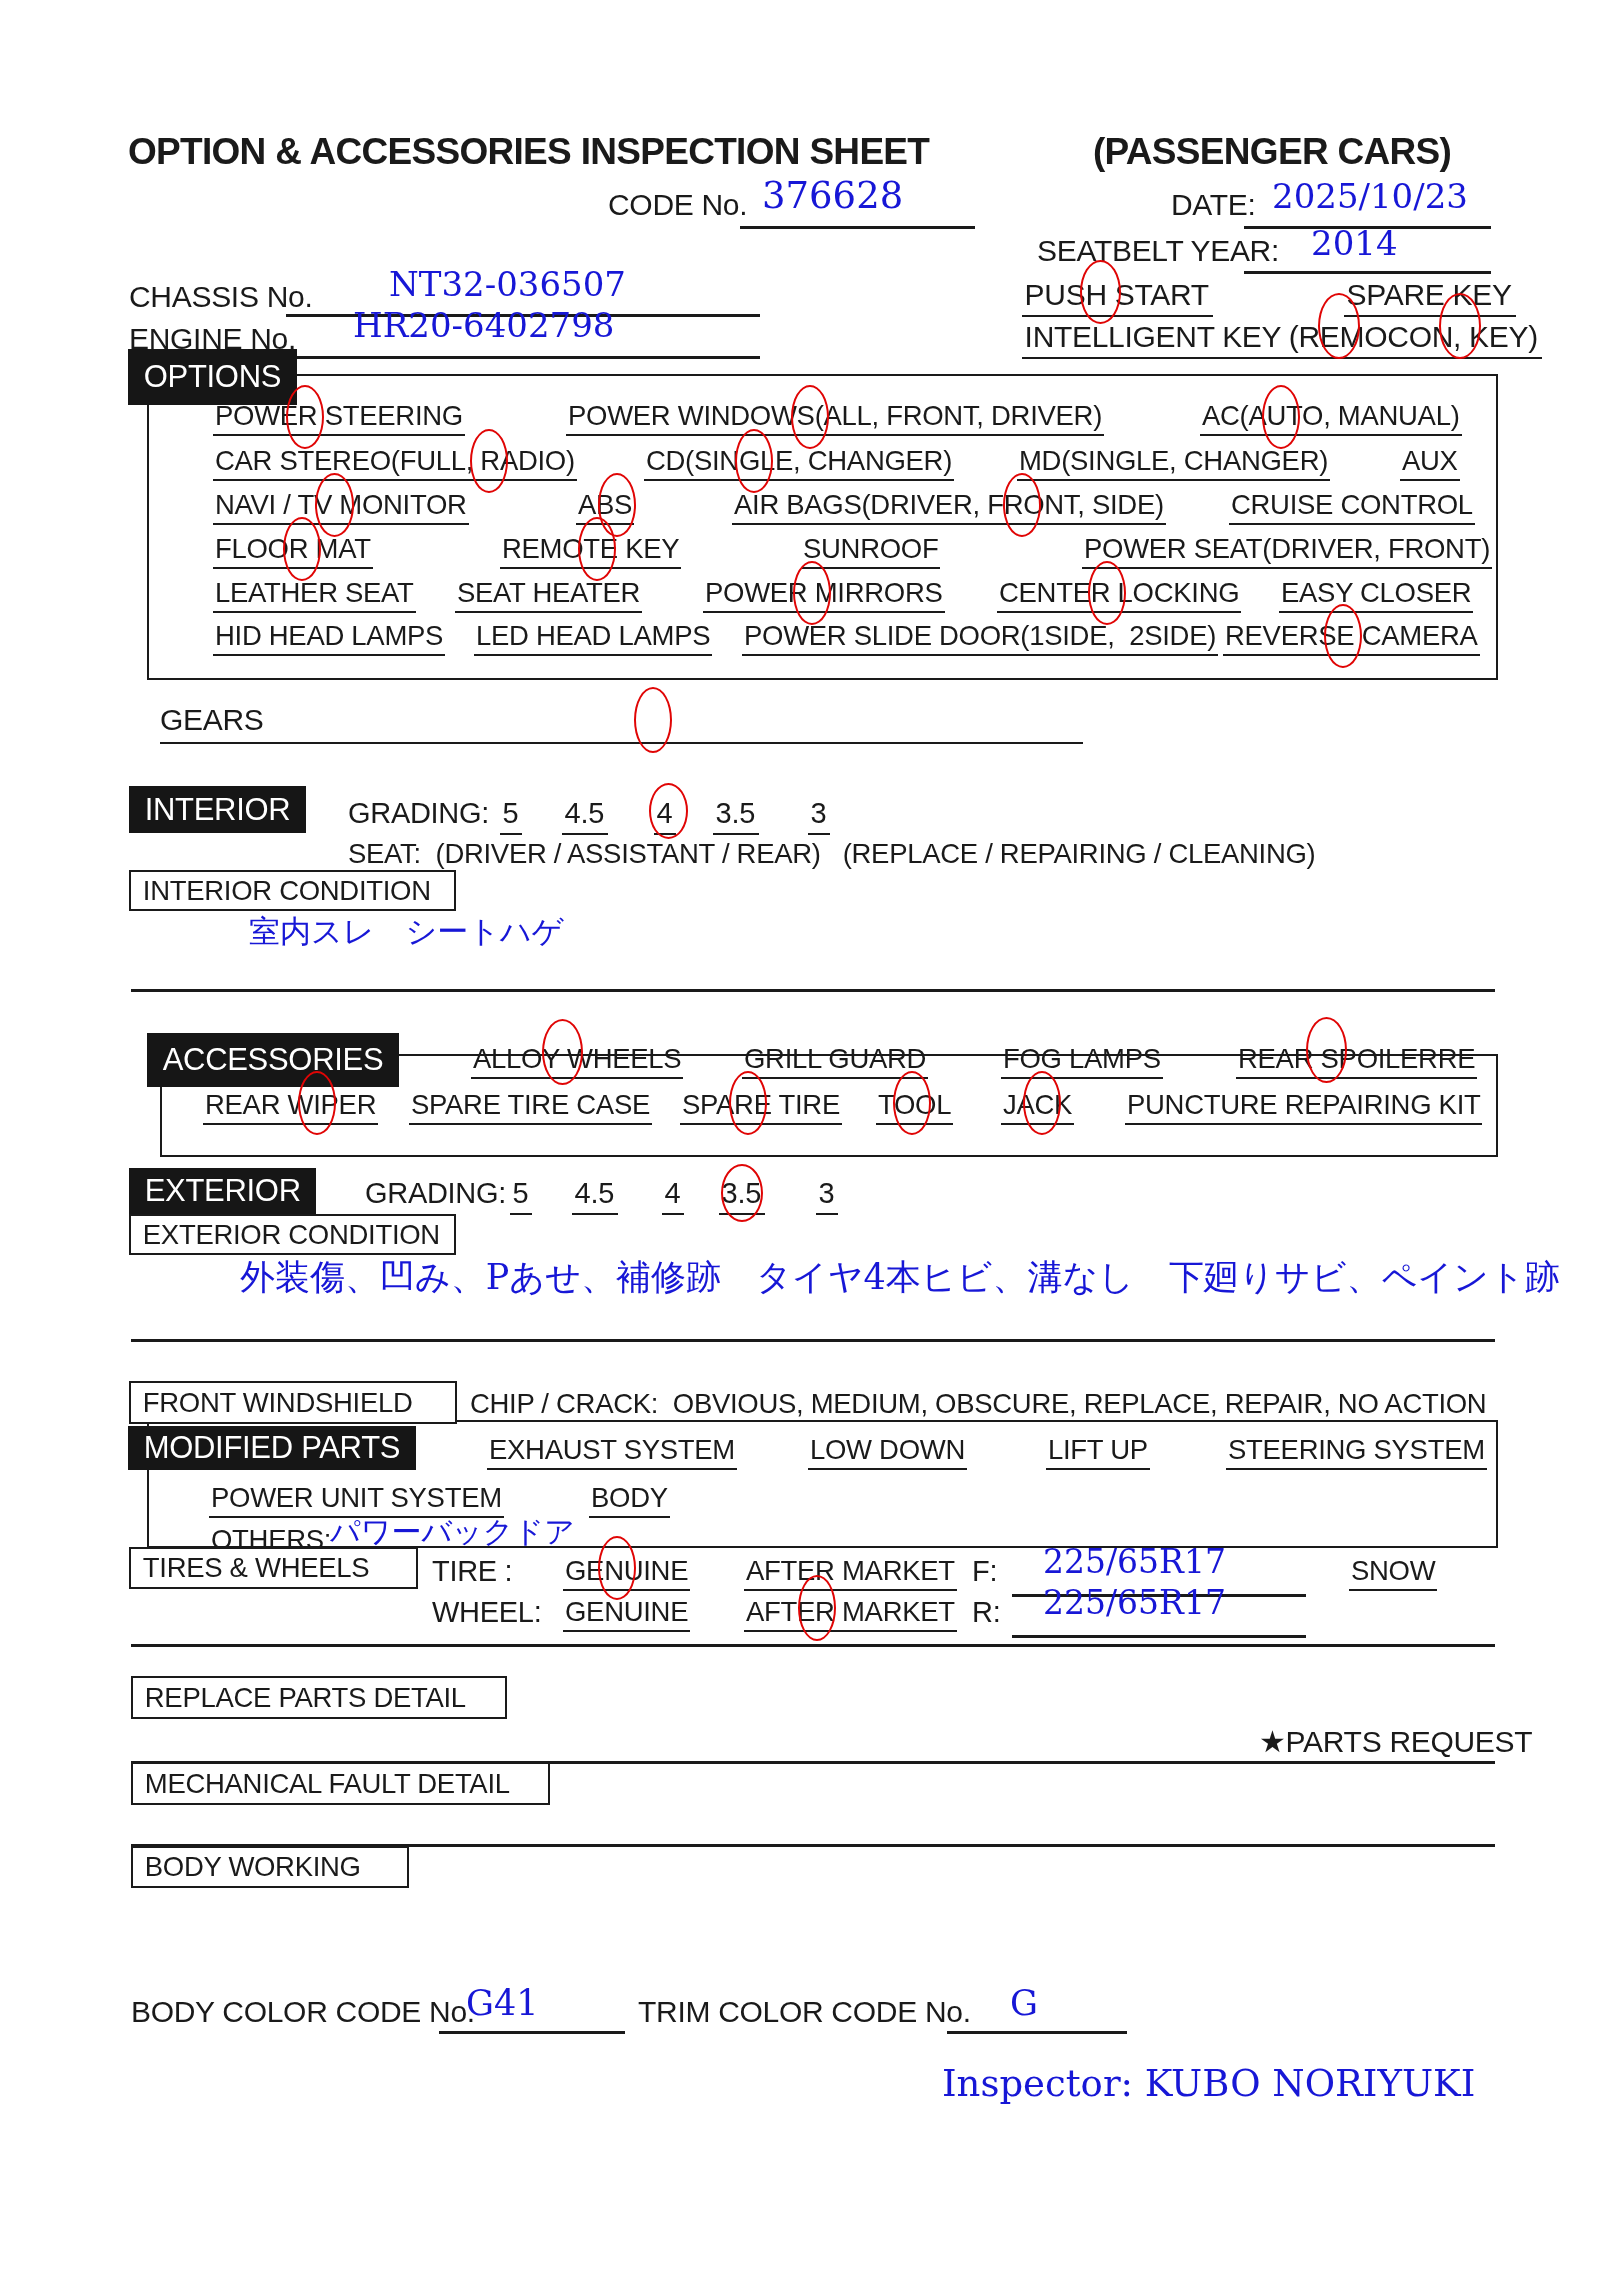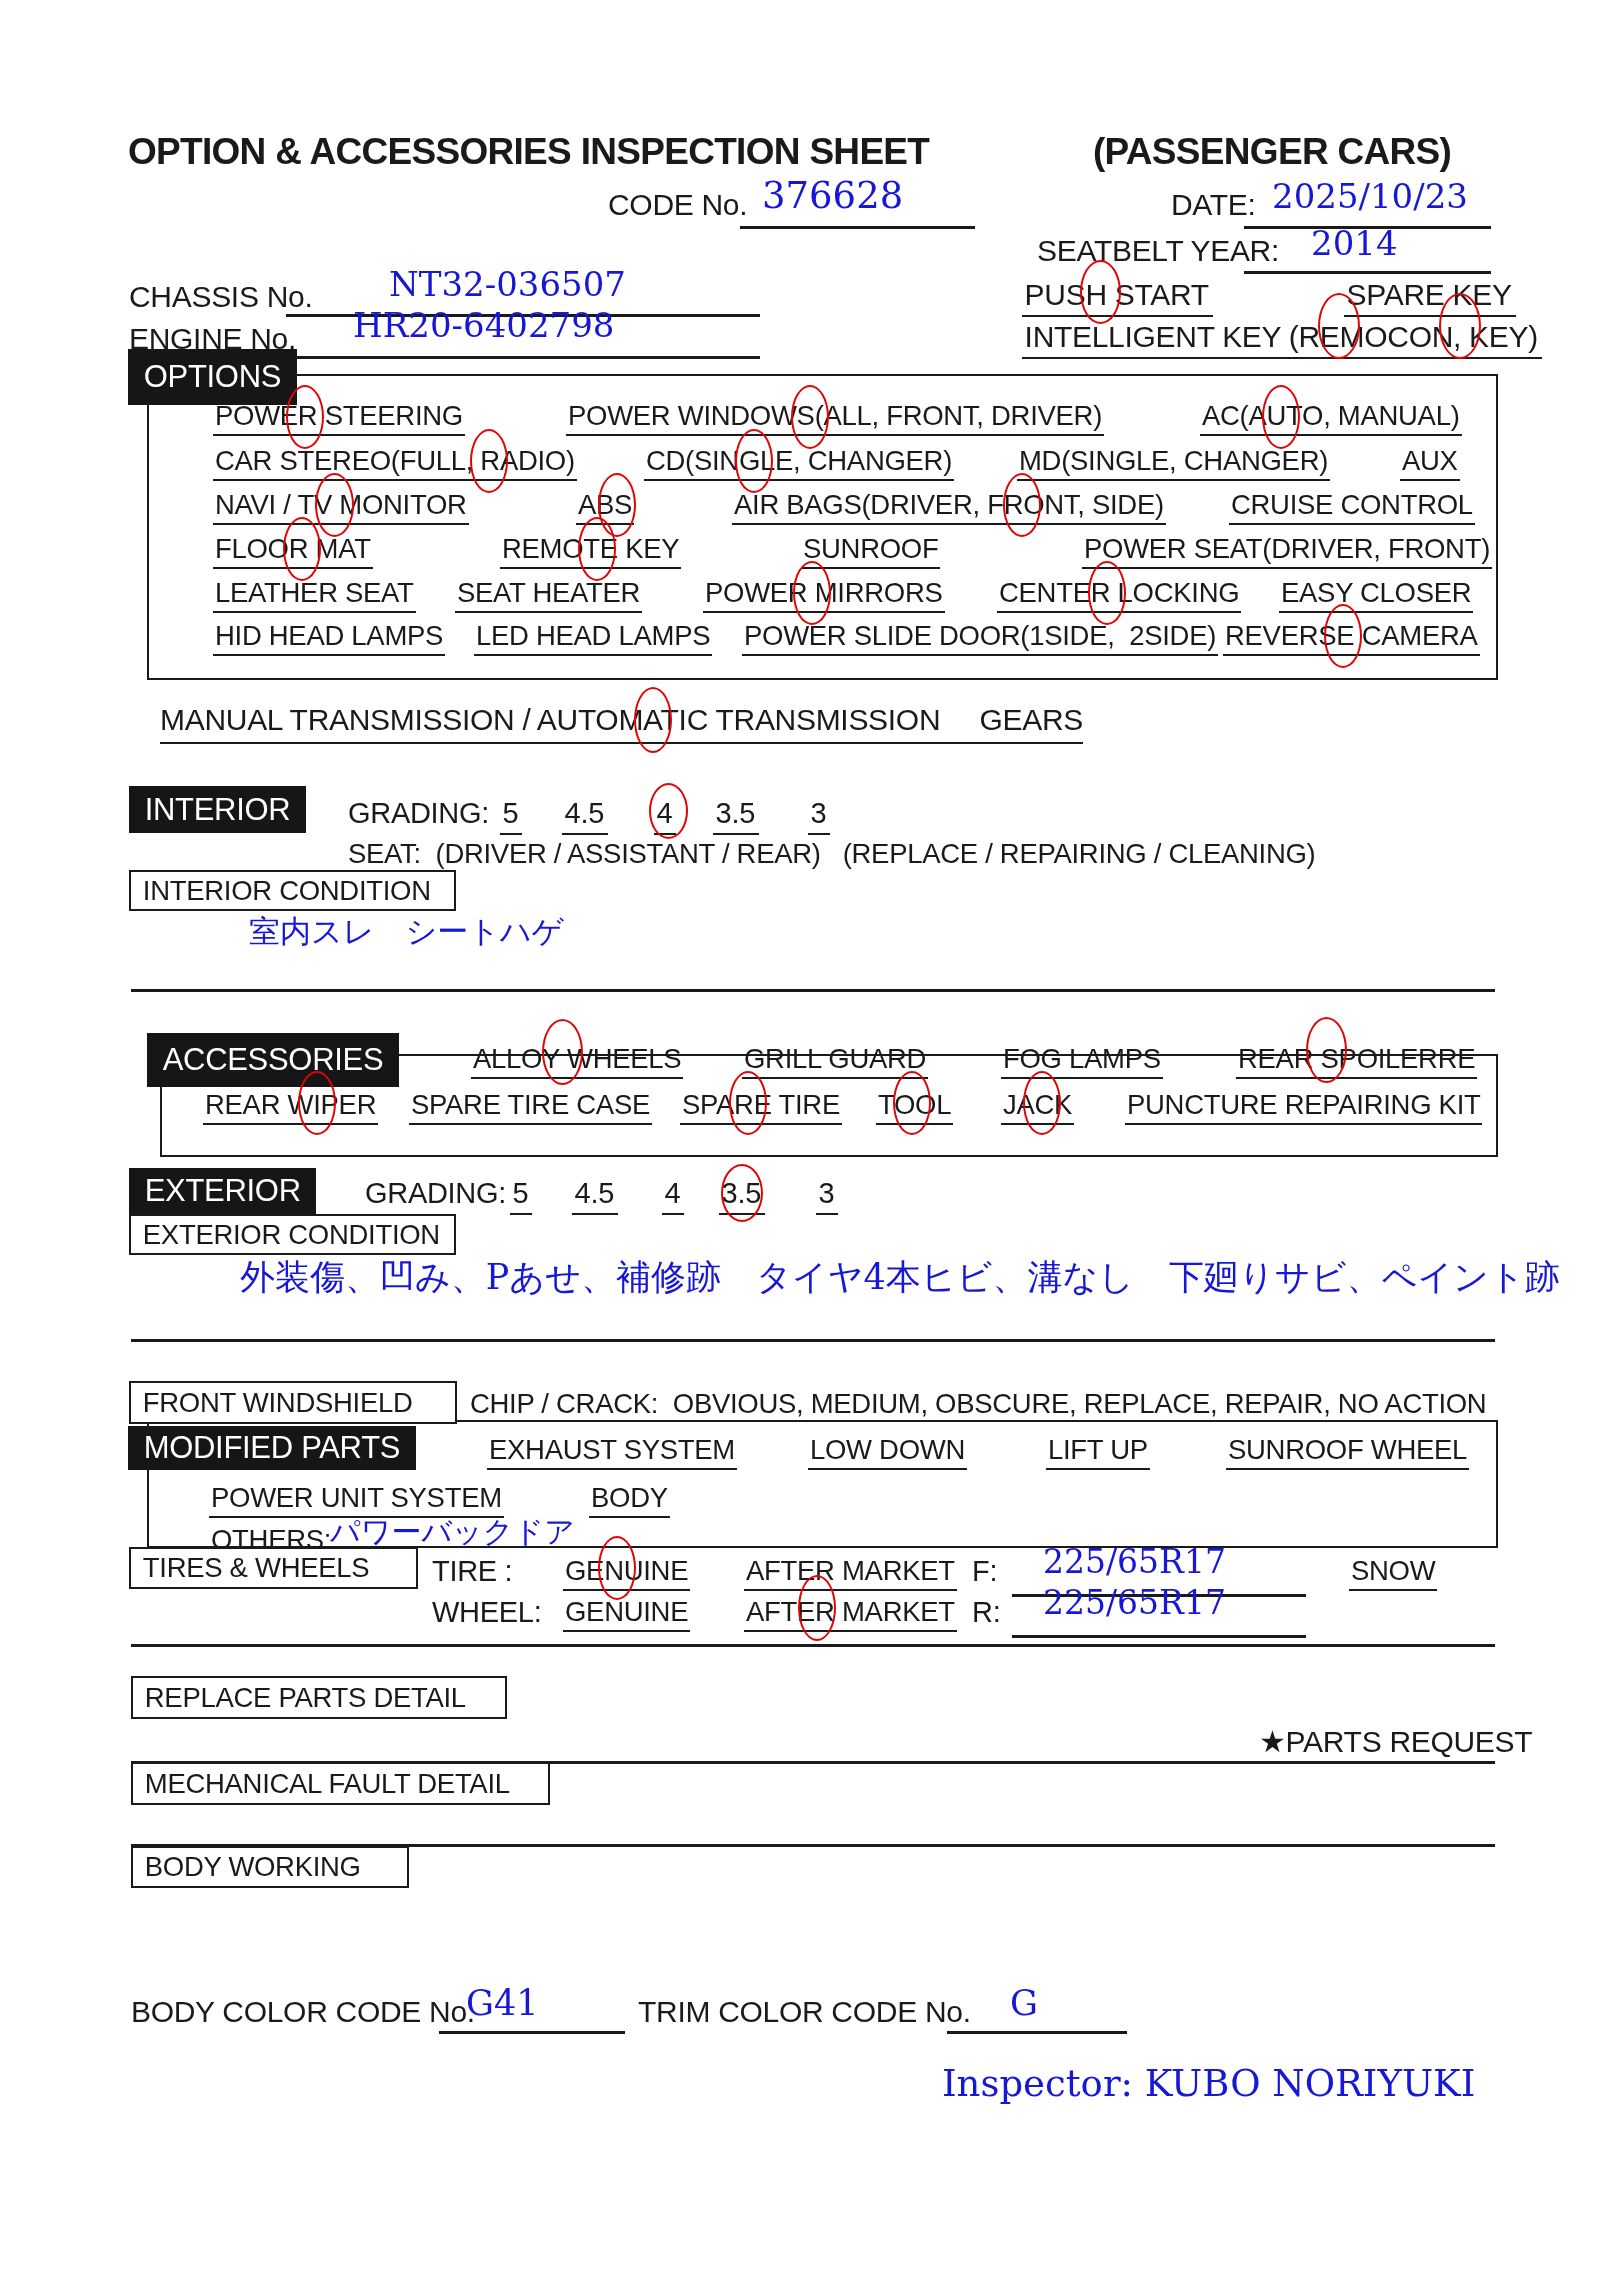--- a/index.html
+++ b/index.html
@@ -81,21 +81,20 @@
   <span class="t opt" style="left:703px;top:577px">POWER MIRRORS</span>
   <span class="t opt" style="left:997px;top:577px">CENTER LOCKING</span>
   <span class="t opt" style="left:1279px;top:577px">EASY CLOSER</span>
 
   <span class="t opt" style="left:213px;top:620px">HID HEAD LAMPS</span>
   <span class="t opt" style="left:474px;top:620px">LED HEAD LAMPS</span>
   <span class="t opt" style="left:742px;top:620px">POWER SLIDE DOOR(1SIDE,  2SIDE)</span>
   <span class="t opt" style="left:1223px;top:620px">REVERSE CAMERA</span>
 
   <div class="flexrow" style="left:160px;top:703px;width:923px">
-    <span>MANUAL TRANSMISSION / AUTOMATIC TRANSMISSION</span>
     <span>GEARS</span>
   </div>
 
   <div class="bbox" style="left:129px;top:786px;height:47px">INTERIOR</div>
   <span class="t" style="left:348px;top:797px">GRADING:</span>
   <span class="t u" style="left:500px;top:797px">5</span>
   <span class="t u" style="left:562px;top:797px">4.5</span>
   <span class="t u" style="left:654px;top:797px">4</span>
   <span class="t u" style="left:713px;top:797px">3.5</span>
   <span class="t u" style="left:808px;top:797px">3</span>
@@ -135,21 +134,21 @@
   <div class="hl" style="left:131px;top:1339px;width:1364px"></div>
 
   <div class="frame" style="left:147px;top:1420px;width:1347px;height:124px"></div>
   <div class="wbox" style="left:129px;top:1381px;width:328px;height:43px">FRONT WINDSHIELD</div>
   <span class="t" style="left:470px;top:1388px;font-size:27.5px">CHIP / CRACK:  OBVIOUS, MEDIUM, OBSCURE, REPLACE, REPAIR, NO ACTION</span>
 
   <div class="bbox" style="left:128px;top:1426px;height:44px">MODIFIED PARTS</div>
   <span class="t opt" style="left:487px;top:1434px">EXHAUST SYSTEM</span>
   <span class="t opt" style="left:808px;top:1434px">LOW DOWN</span>
   <span class="t opt" style="left:1046px;top:1434px">LIFT UP</span>
-  <span class="t opt" style="left:1226px;top:1434px">SUNROOF WHEEL</span>
+  <span class="t opt" style="left:1226px;top:1434px">STEERING SYSTEM</span>
 
   <span class="t opt" style="left:209px;top:1482px">POWER UNIT SYSTEM</span>
   <span class="t opt" style="left:589px;top:1482px">BODY</span>
 
   <span class="t opt" style="left:209px;top:1524px">OTHERS:</span>
   <span class="t blue" style="left:330px;top:1515px;font-size:30px">パワーバックドア</span>
 
   <div class="wbox" style="left:129px;top:1547px;width:289px;height:42px">TIRES &amp; WHEELS</div>
 
   <span class="t" style="left:432px;top:1555px">TIRE :</span>

